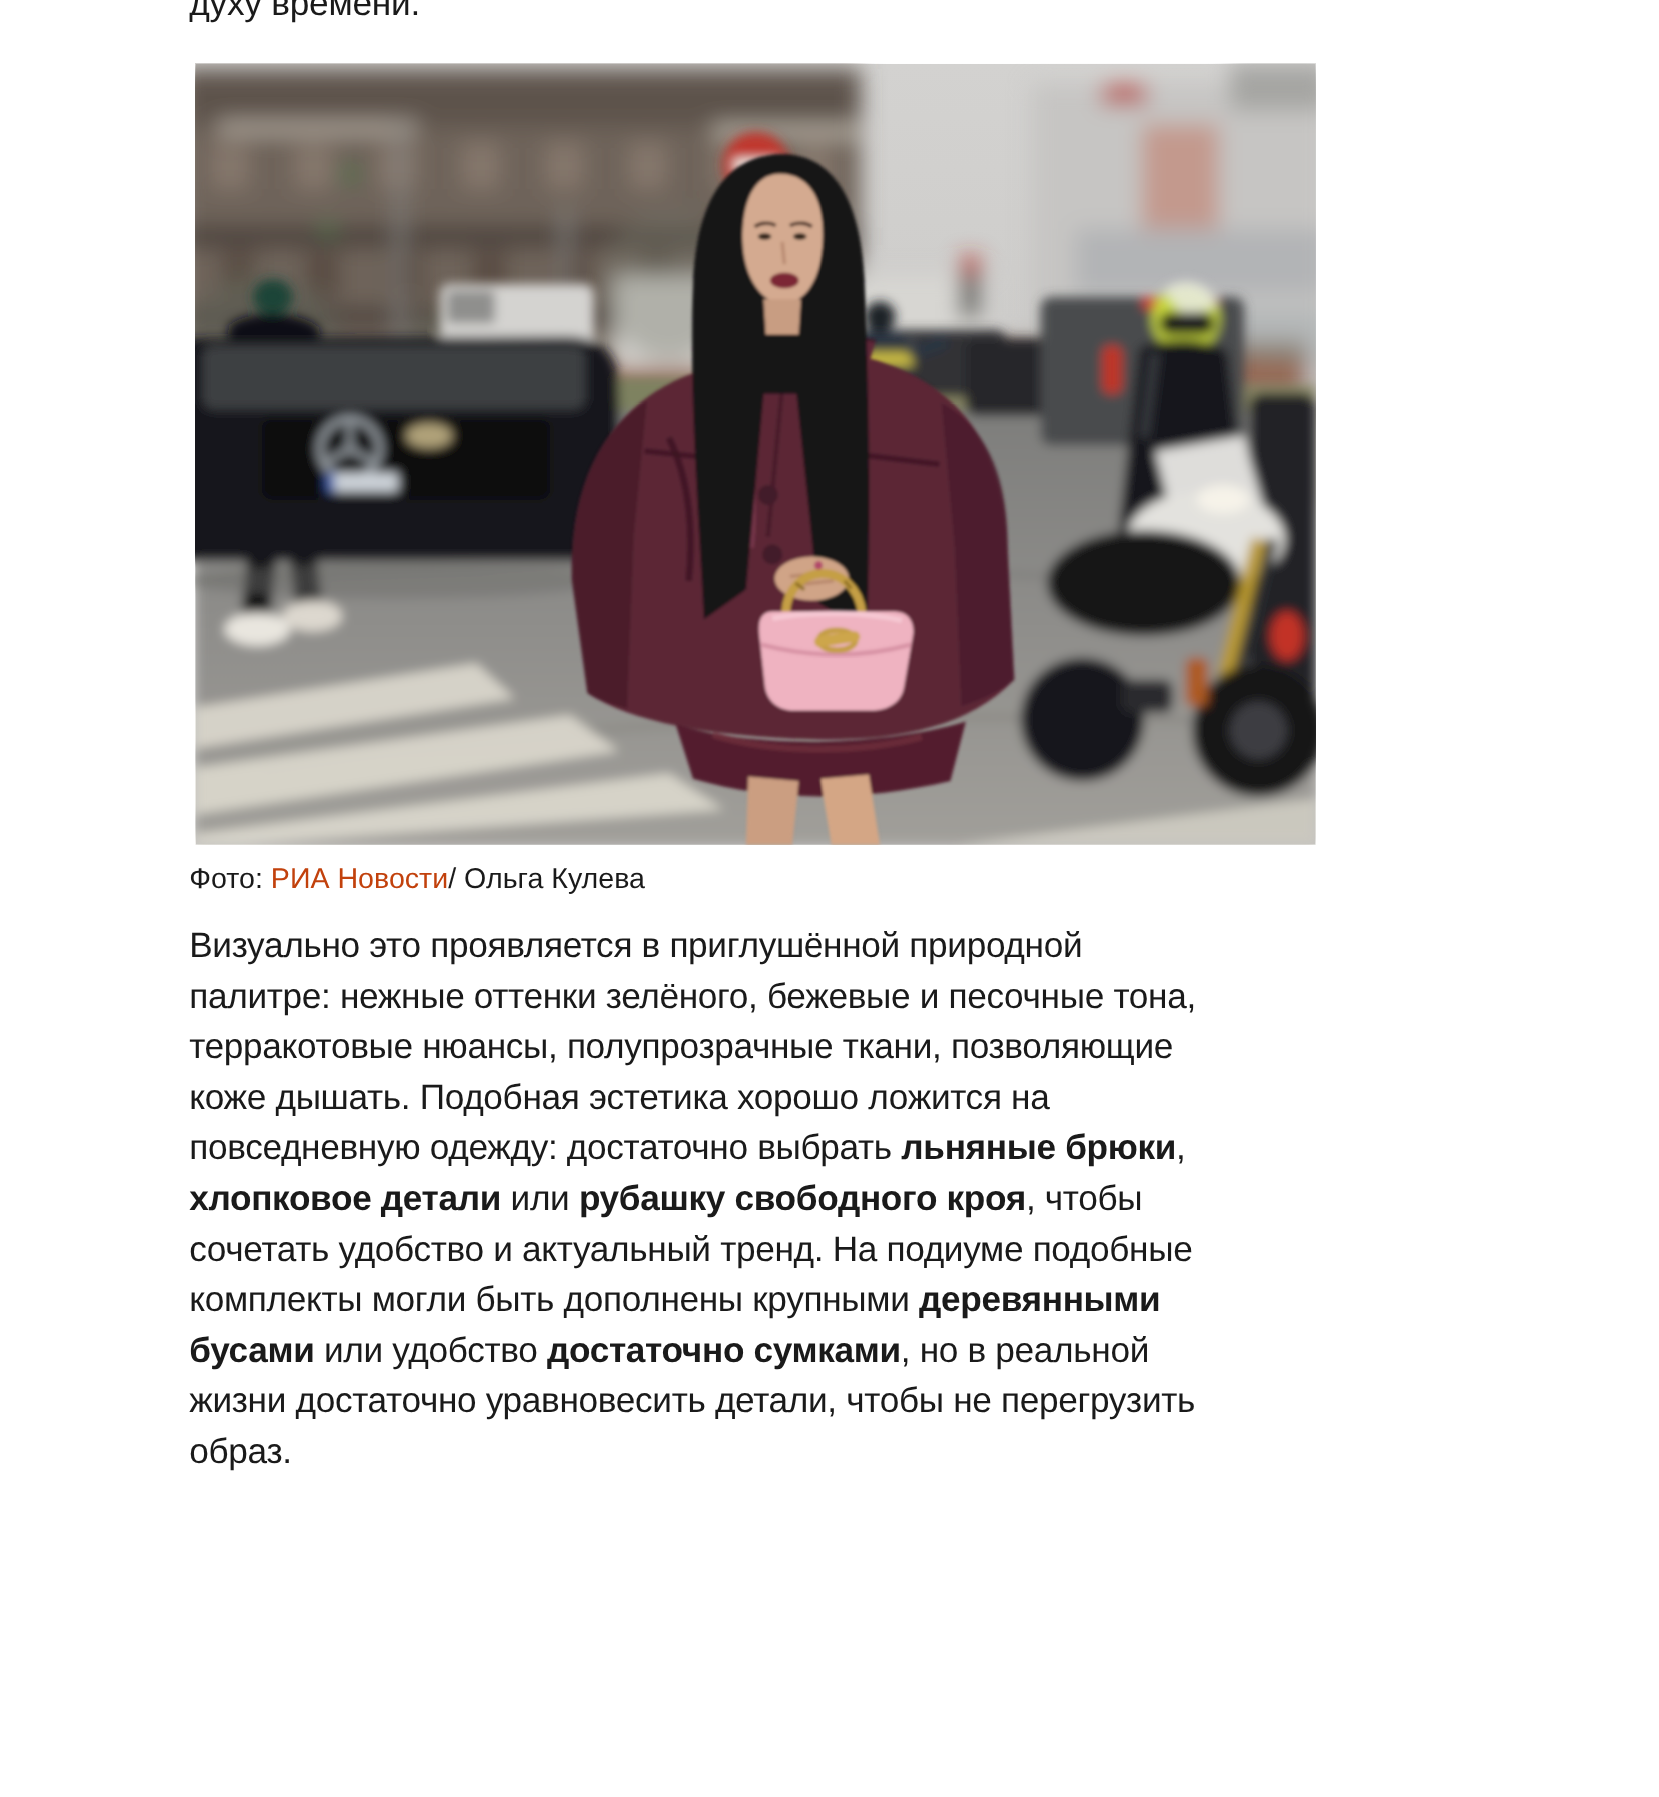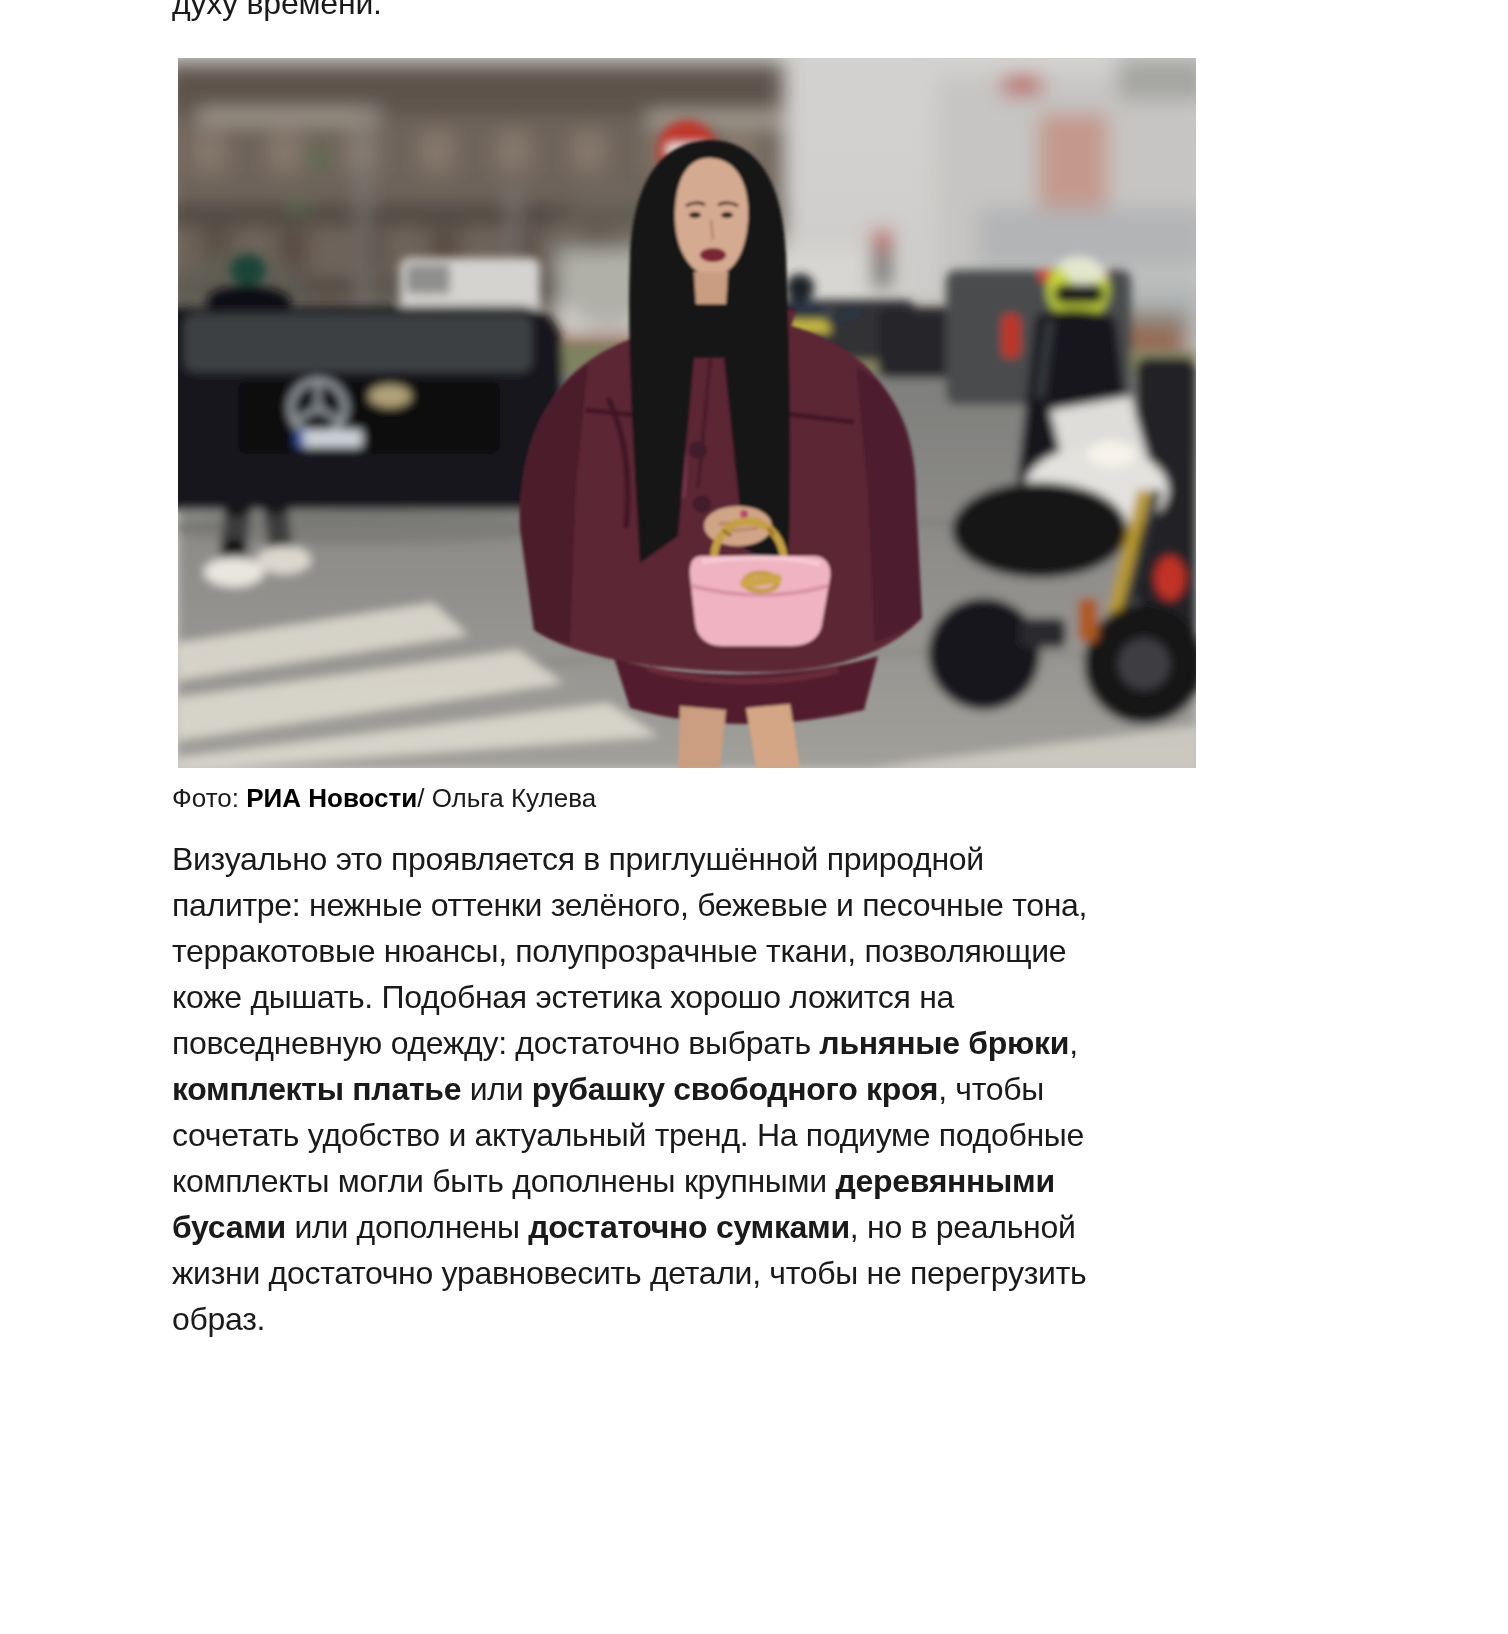--- a/index.html
+++ b/index.html
@@ -25,21 +25,21 @@
   }
   figure { margin: 0; padding: 0; }
   .photo-wrap { margin: 32px 0 0 6px; width: 1018px; height: 710px; overflow: hidden; }
   .photo-wrap svg { display: block; }
   .caption {
     margin-top: 14px;
     font-size: 26px;
     line-height: 32px;
     color: #1a1a1a;
   }
-  .caption .src-link { color: #000000; text-decoration: none; cursor: pointer; font-weight: bold; }
+  .caption .src-link { color: #c2410c; text-decoration: none; cursor: pointer; }
   h2.article-heading {
     font-size: 32px;
     line-height: 40px;
     font-weight: bold;
     margin: 46px 0 0 0;
     letter-spacing: -0.2px;
   }
   .article-body p {
     font-size: 32px;
     line-height: 46px;
@@ -277,22 +277,22 @@
       </figcaption>
     </figure>
 
 
     <div class="article-body">
         <p><span>Визуально это проявляется в приглушённой природной
 палитре: нежные оттенки зелёного, бежевые и песочные тона,
 терракотовые нюансы, полупрозрачные ткани, позволяющие
 коже дышать. Подобная эстетика хорошо ложится на
 повседневную одежду: достаточно выбрать </span><strong>льняные брюки</strong><span>,
-</span><strong>комплекты платье</strong><span> или </span><strong>рубашку свободного кроя</strong><span>, чтобы
+</span><strong>хлопковое детали</strong><span> или </span><strong>рубашку свободного кроя</strong><span>, чтобы
 сочетать удобство и актуальный тренд. На подиуме подобные
 комплекты могли быть дополнены крупными </span><strong>деревянными
-бусами</strong><span> или дополнены </span><strong>достаточно сумками</strong><span>, но в реальной
+бусами</strong><span> или удобство </span><strong>достаточно сумками</strong><span>, но в реальной
 жизни достаточно уравновесить детали, чтобы не перегрузить
 образ.</span></p>
       </div>
 
   </div>
 </div>
 
 </body></html>

